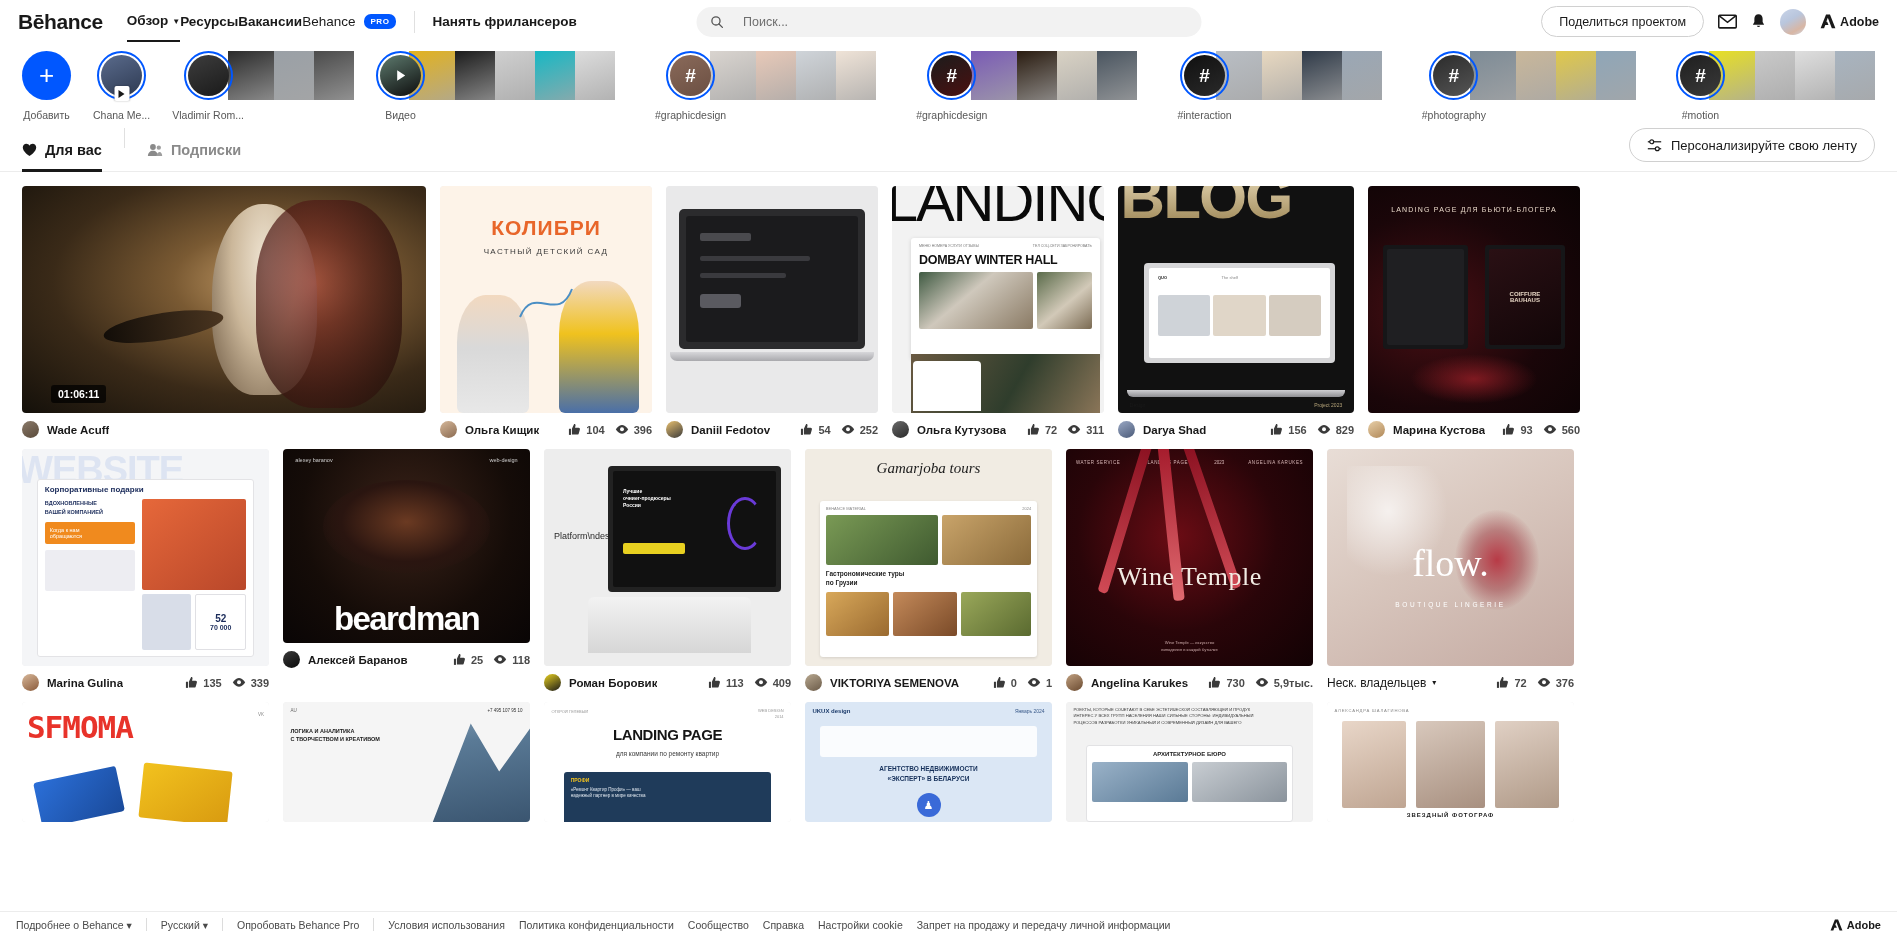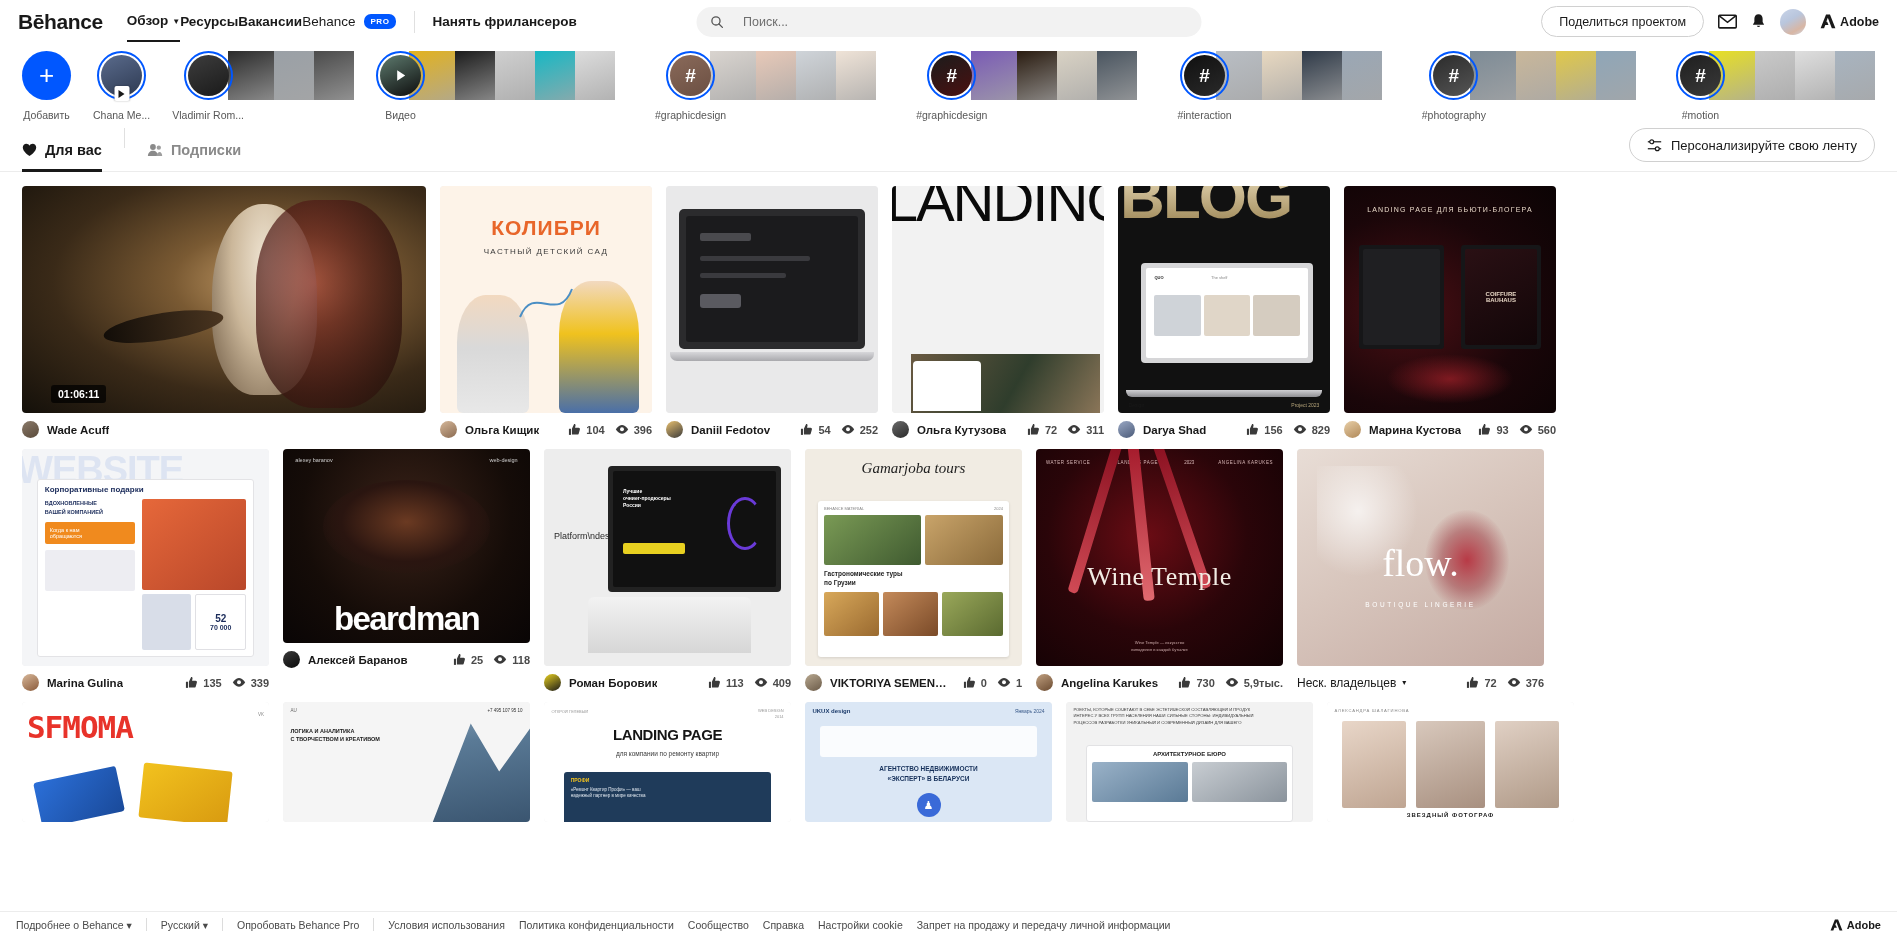--- a/index.html
+++ b/index.html
@@ -539,20 +539,31 @@
               </svg>
               <span>252</span>
             </span>
           </span>
         </div>
       </div>
       <div class="card" style="width: 212px;">
         <div class="thumb" style="height: 227px;">
           <div style="position:absolute;inset:0;background:#f2f2f2">
             <div style="position:absolute;left:-3%;top:-6%;font-size:58px;font-weight:400;letter-spacing:-2px;color:#0a0a0a;line-height:1">LANDING</div>
+            <div style="position:absolute;left:9%;right:2%;top:23%;bottom:24%;background:#fff;border-radius:3px;padding:6px 8px;box-shadow:0 1px 4px rgba(0,0,0,.14)">
+              <div style="display:flex;justify-content:space-between;font-size:3.6px;color:#777;margin-bottom:5px">
+                <span>МЕНЮ  НОМЕРА  УСЛУГИ  ОТЗЫВЫ</span>
+                <span>ТЕЛ  СОЦ.СЕТИ  ЗАБРОНИРОВАТЬ</span>
+              </div>
+              <div style="font-size:12.5px;font-weight:800;letter-spacing:-0.3px;color:#111;margin-bottom:5px">DOMBAY WINTER HALL</div>
+              <div style="display:flex;gap:4px;height:52%">
+                <div style="flex:2.1;background:linear-gradient(140deg,#3f5a42 0%,#cfc8bc 42%,#8a7a64 100%);border-radius:2px"></div>
+                <div style="flex:1;background:linear-gradient(140deg,#5a6b4a 0%,#d2c9b8 55%,#7a6a52 100%);border-radius:2px"></div>
+              </div>
+            </div>
             <div style="position:absolute;left:9%;right:2%;bottom:0;height:26%;background:linear-gradient(120deg,#6a5a42 0%,#2f3d2c 55%,#8a7558 100%)"></div>
             <div style="position:absolute;left:10%;bottom:1%;width:32%;height:22%;background:#fff;border-radius:4px 4px 0 0"></div>
           </div>
         </div>
         <div class="meta">
           <span class="mini-avatar" style="background: linear-gradient(150deg, rgb(106, 106, 106), rgb(42, 42, 42));"></span>
           <span class="owner">Ольга Кутузова</span>
           <span class="stats">
             <span class="stat">
               <svg width="13" height="13" viewBox="0 0 14 14">
@@ -564,21 +575,21 @@
             <span class="stat">
               <svg width="14" height="11" viewBox="0 0 15 11">
                 <path d="M7.5 0.6 C3.6 0.6 0.9 5.3 0.9 5.3 S3.6 10 7.5 10 S14.1 5.3 14.1 5.3 S11.4 0.6 7.5 0.6 Z" fill="#3a3a3a"></path>
                 <circle cx="7.5" cy="5.3" r="2.1" fill="#fff"></circle>
               </svg>
               <span>311</span>
             </span>
           </span>
         </div>
       </div>
-      <div class="card" style="width: 212px;">
+      <div class="card" style="width: 236px;">
         <div class="thumb" style="height: 227px;">
           <div style="position:absolute;inset:0;background:#111;overflow:hidden">
             <div style="position:absolute;left:1%;top:-9%;font-size:62px;font-weight:800;letter-spacing:-2px;line-height:1;background:linear-gradient(180deg,#f0e3c2,#9a8352);-webkit-background-clip:text;background-clip:text;color:transparent">BLOG</div>
             <div style="position:absolute;left:11%;right:8%;top:34%;height:44%;background:#d6d6d8;border-radius:4px;padding:5px">
               <div style="height:100%;background:#fff;border-radius:2px;position:relative">
                 <div style="position:absolute;left:5%;top:8%;font-size:4px;font-weight:700;color:#222">QUO</div>
                 <div style="position:absolute;left:40%;top:8%;font-size:4px;color:#888">The shelf</div>
                 <div style="position:absolute;left:5%;top:30%;right:5%;height:46%;display:flex;gap:3px">
                   <div style="flex:1;background:#cfd3d8;border-radius:2px"></div>
                   <div style="flex:1;background:#e0d6c8;border-radius:2px"></div>
@@ -753,21 +764,21 @@
             <span class="stat">
               <svg width="14" height="11" viewBox="0 0 15 11">
                 <path d="M7.5 0.6 C3.6 0.6 0.9 5.3 0.9 5.3 S3.6 10 7.5 10 S14.1 5.3 14.1 5.3 S11.4 0.6 7.5 0.6 Z" fill="#3a3a3a"></path>
                 <circle cx="7.5" cy="5.3" r="2.1" fill="#fff"></circle>
               </svg>
               <span>409</span>
             </span>
           </span>
         </div>
       </div>
-      <div class="card" style="width: 217px;">
+      <div class="card" style="width: 247px;">
         <div class="thumb" style="height: 217px;">
           <div style="position:absolute;inset:0;background:#f1ece3">
             <div style="position:absolute;left:0;right:0;top:5%;text-align:center;font-size:15px;font-style:italic;color:#1d1d1d;font-family:'Liberation Serif',serif">Gamarjoba tours</div>
             <div style="position:absolute;left:6%;right:6%;top:24%;bottom:4%;background:#fff;border-radius:3px;padding:5px 6px;box-shadow:0 1px 3px rgba(0,0,0,.12)">
               <div style="display:flex;justify-content:space-between;font-size:4px;color:#888;margin-bottom:4px">
                 <span>BEHANCE MATERIAL</span>
                 <span>2024</span>
               </div>
               <div style="display:flex;gap:4px;height:34%">
                 <div style="flex:1.25;background:linear-gradient(140deg,#7a9a55,#3f5a30);border-radius:2px"></div>

